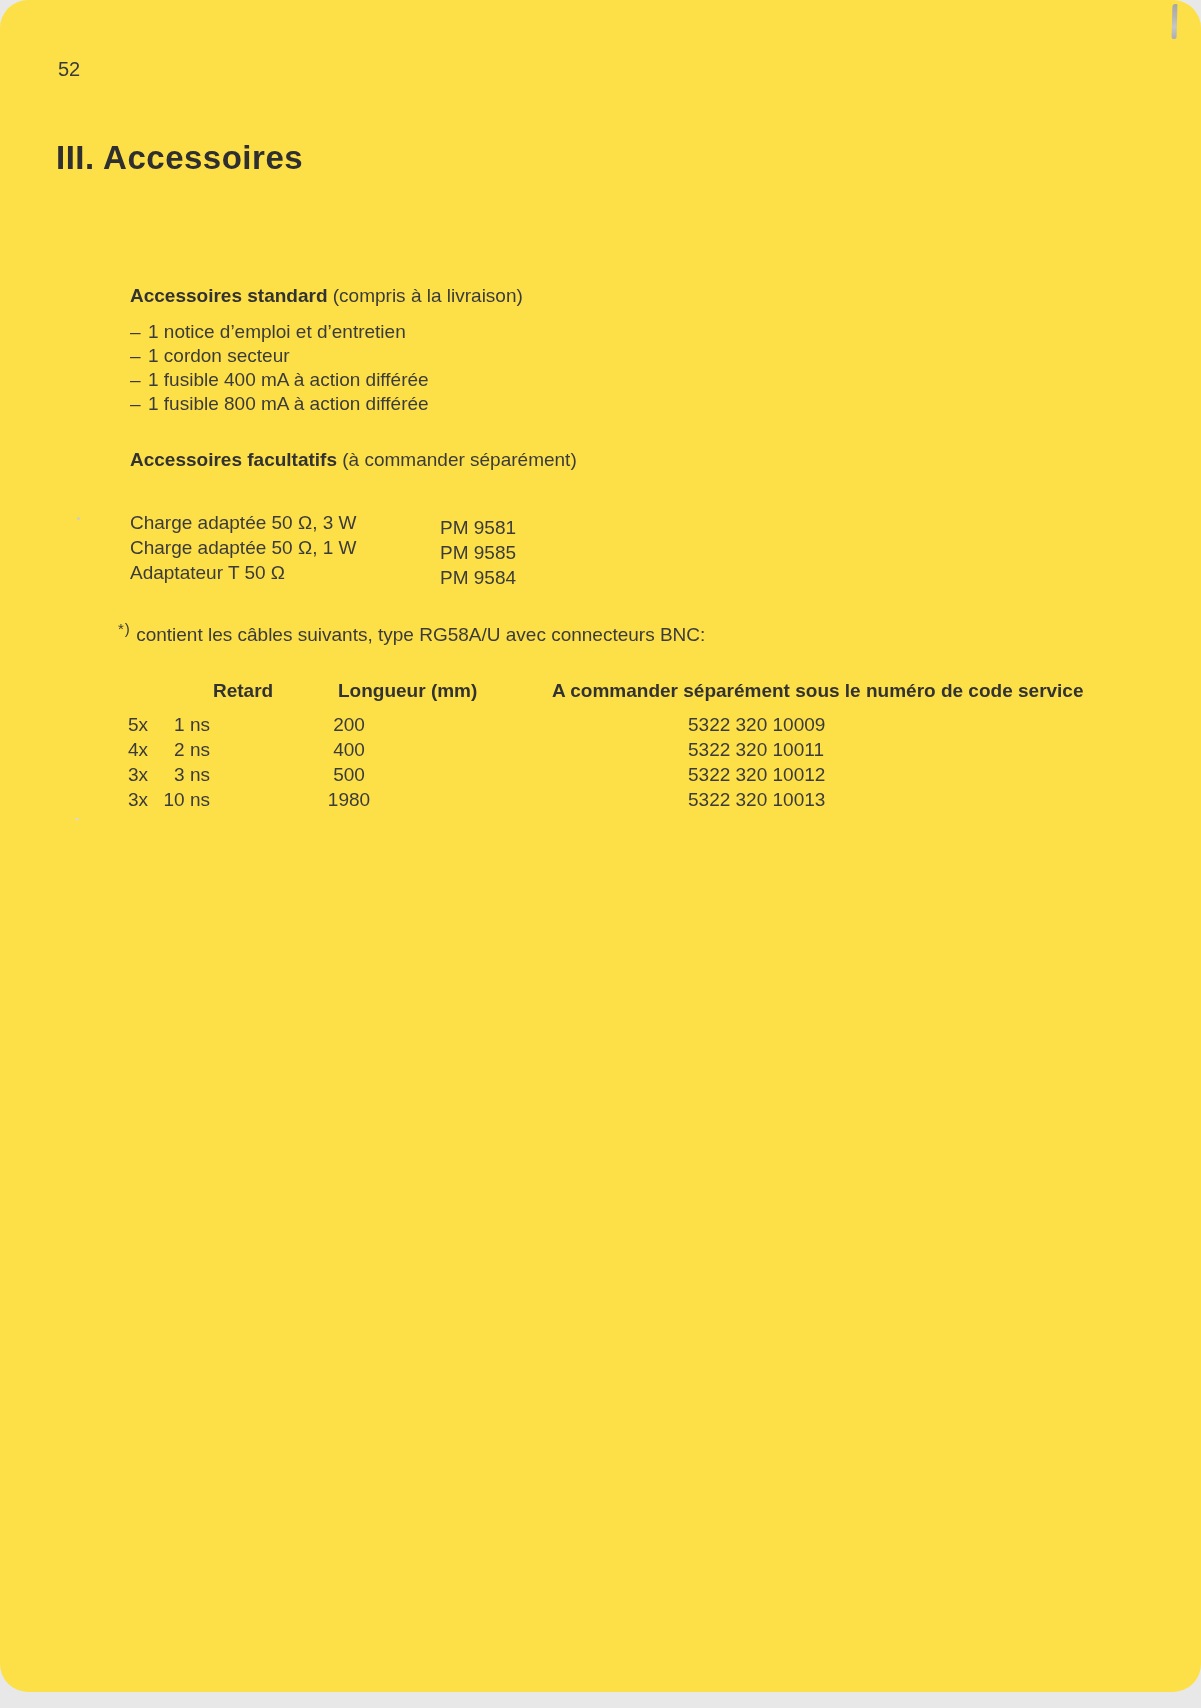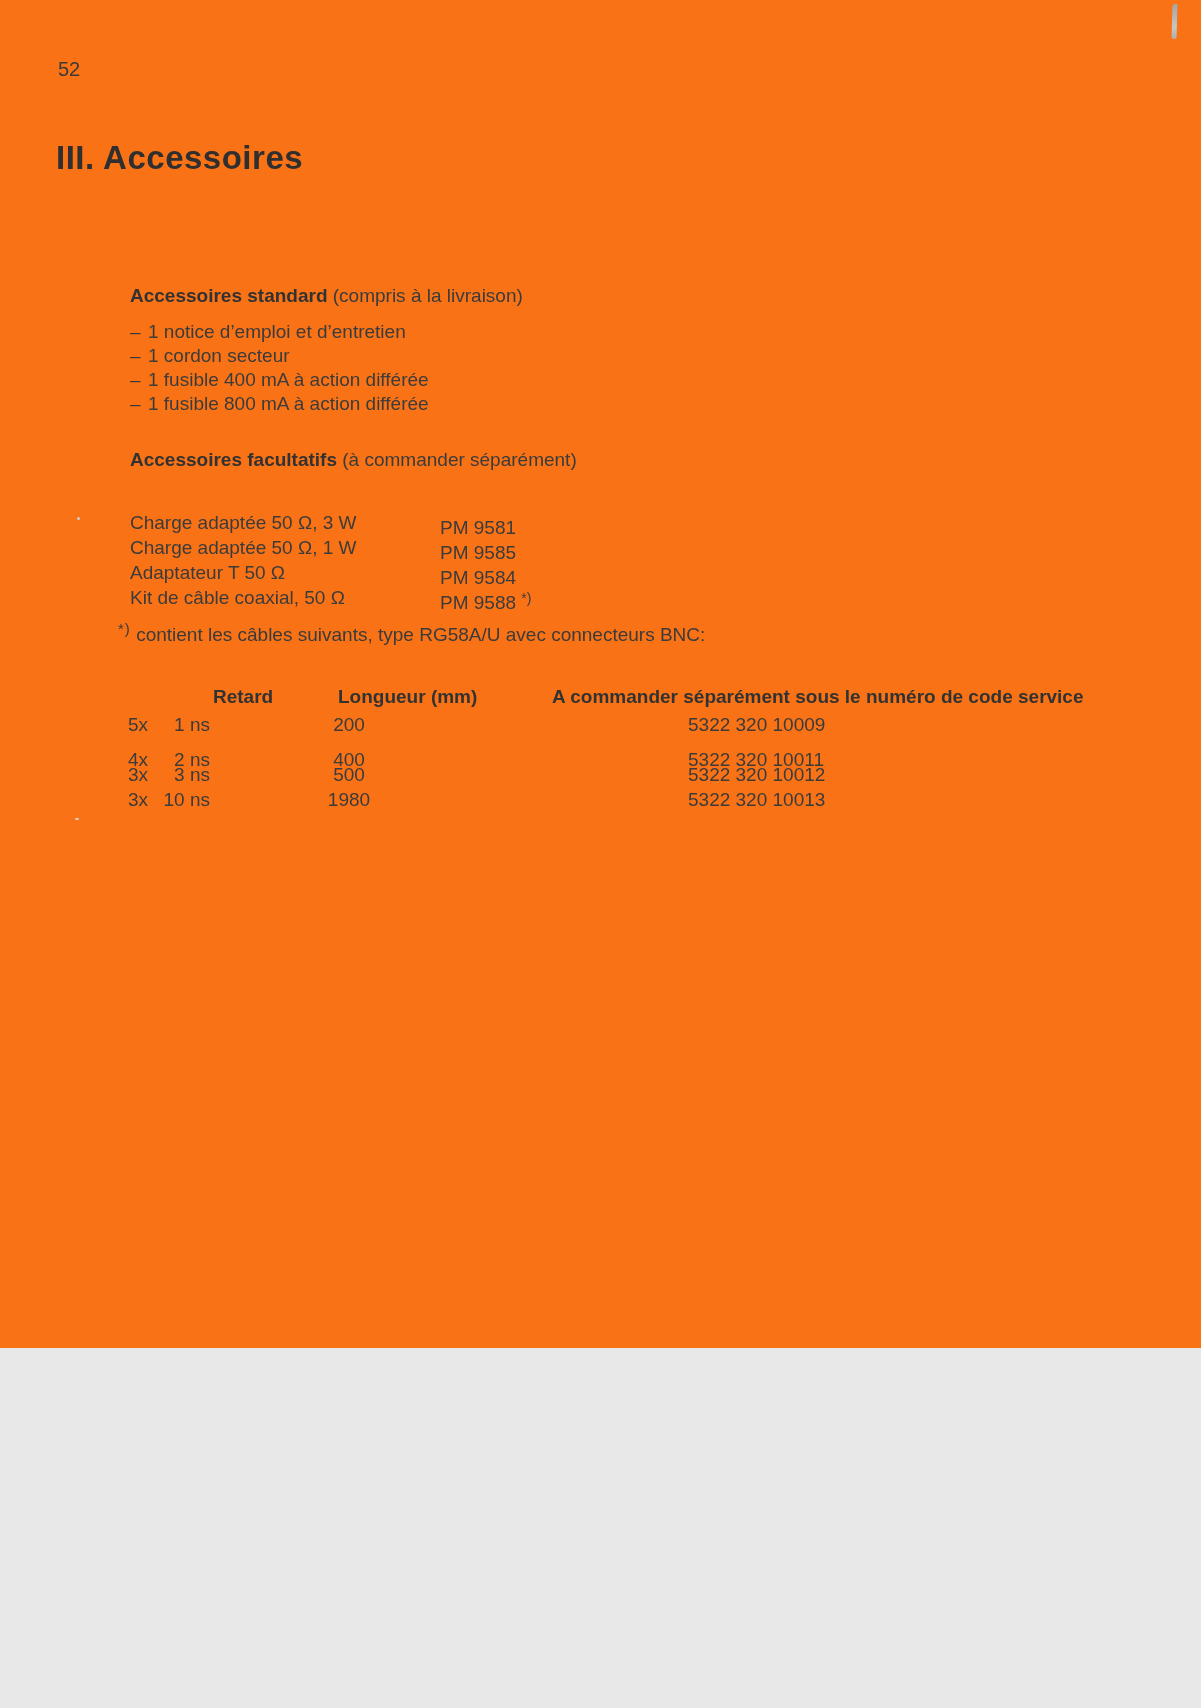--- a/index.html
+++ b/index.html
@@ -3,25 +3,26 @@
 <meta charset="utf-8">
 <style>
   html, body {
     margin: 0;
     padding: 0;
     background: #e8e8e8;
   }
   .page {
     position: relative;
     width: 1201px;
-    height: 1348px;
-    background: #f97316;
+    height: 1692px;
+    background: #fde047;
     font-family: "Liberation Sans", "DejaVu Sans", sans-serif;
     color: #3b3b3b;
     overflow: hidden;
+    border-radius: 28px;
   }
   .t {
     position: absolute;
     font-size: 19px;
     line-height: 24px;
     white-space: nowrap;
     color: #3b3b3b;
   }
   .bold { font-weight: 700; color: #323232; }
 
@@ -50,21 +51,21 @@
   .fac-list { left: 130px; top: 477px; width: 500px; margin-top: 34px; }
   .fac-row { position: relative; height: 25px; }
   .fac-name { position: absolute; left: 0; white-space: nowrap; }
   .fac-code { position: absolute; left: 310px; white-space: nowrap; }
   .fac-note { font-size: 14px; vertical-align: 6px; }
 
   .footnote { left: 118px; top: 617px; }
   .fn-marker { font-size: 15px; vertical-align: 7px; letter-spacing: 1px; }
 
   .cable-table { position: absolute; left: 0; top: 0; width: 1201px; }
-  .th { position: absolute; font-weight: 700; color: #323232; margin-top: 6px; }
+  .th { position: absolute; font-weight: 700; color: #323232; }
   .th-retard   { left: 213px; top: 679px; }
   .th-longueur { left: 338px; top: 679px; }
   .th-code     { left: 552px; top: 679px; }
   .cable-row { position: absolute; left: 0; width: 1201px; height: 25px; }
   .cable-row .cell { position: absolute; white-space: nowrap; }
   .cell-qty      { left: 128px; }
   .cell-retard   { left: 148px; width: 62px;  text-align: right; }
   .cell-longueur { left: 290px; width: 118px; text-align: center; }
   .cell-code     { left: 688px; }
 
@@ -132,43 +133,39 @@
       <span class="fac-code"><span>PM 9581</span> <span class="fac-note"></span></span>
     </div>
     <div class="fac-row">
       <span class="fac-name">Charge adaptée 50 Ω, 1 W</span>
       <span class="fac-code"><span>PM 9585</span> <span class="fac-note"></span></span>
     </div>
     <div class="fac-row">
       <span class="fac-name">Adaptateur T 50 Ω</span>
       <span class="fac-code"><span>PM 9584</span> <span class="fac-note"></span></span>
     </div>
-    <div class="fac-row">
-      <span class="fac-name">Kit de câble coaxial, 50 Ω</span>
-      <span class="fac-code"><span>PM 9588</span> <span class="fac-note">*)</span></span>
-    </div>
   </div>
 
   <div class="t footnote">
     <span class="fn-marker">*)</span>
     <span>contient les câbles suivants, type RG58A/U avec connecteurs BNC:</span>
   </div>
 
   <div class="cable-table t">
     <div class="th th-retard">Retard</div>
     <div class="th th-longueur">Longueur (mm)</div>
     <div class="th th-code">A commander séparément sous le numéro de code service</div>
 
     <div class="cable-row" style="top:713px;">
       <span class="cell cell-qty">5x</span>
       <span class="cell cell-retard">1 ns</span>
       <span class="cell cell-longueur">200</span>
       <span class="cell cell-code">5322 320 10009</span>
     </div>
-    <div class="cable-row" style="top:738px;margin-top:10px;">
+    <div class="cable-row" style="top:738px;">
       <span class="cell cell-qty">4x</span>
       <span class="cell cell-retard">2 ns</span>
       <span class="cell cell-longueur">400</span>
       <span class="cell cell-code">5322 320 10011</span>
     </div>
     <div class="cable-row" style="top:763px;">
       <span class="cell cell-qty">3x</span>
       <span class="cell cell-retard">3 ns</span>
       <span class="cell cell-longueur">500</span>
       <span class="cell cell-code">5322 320 10012</span>

